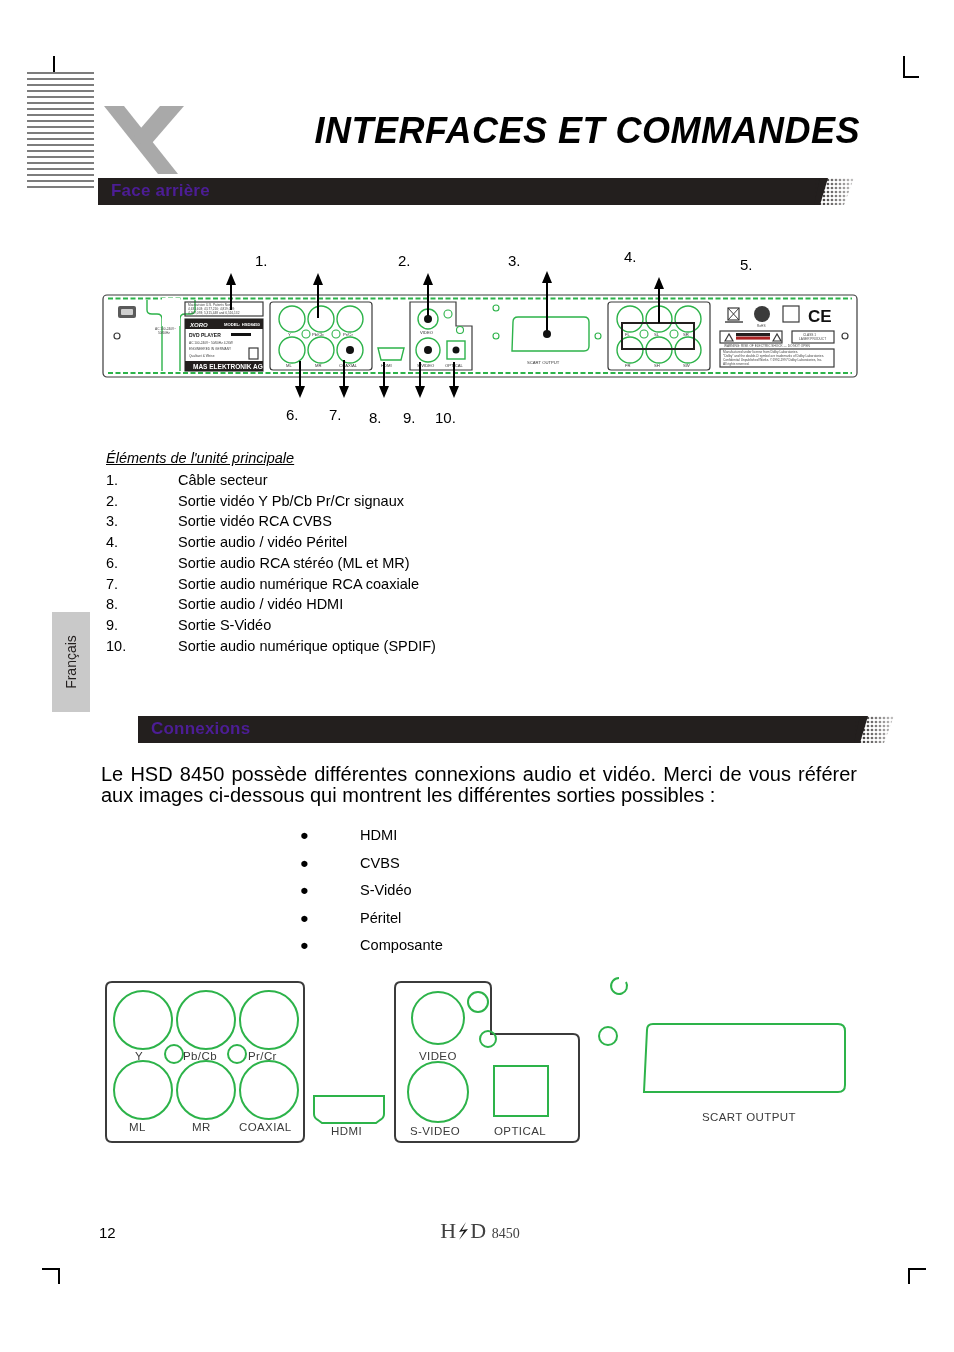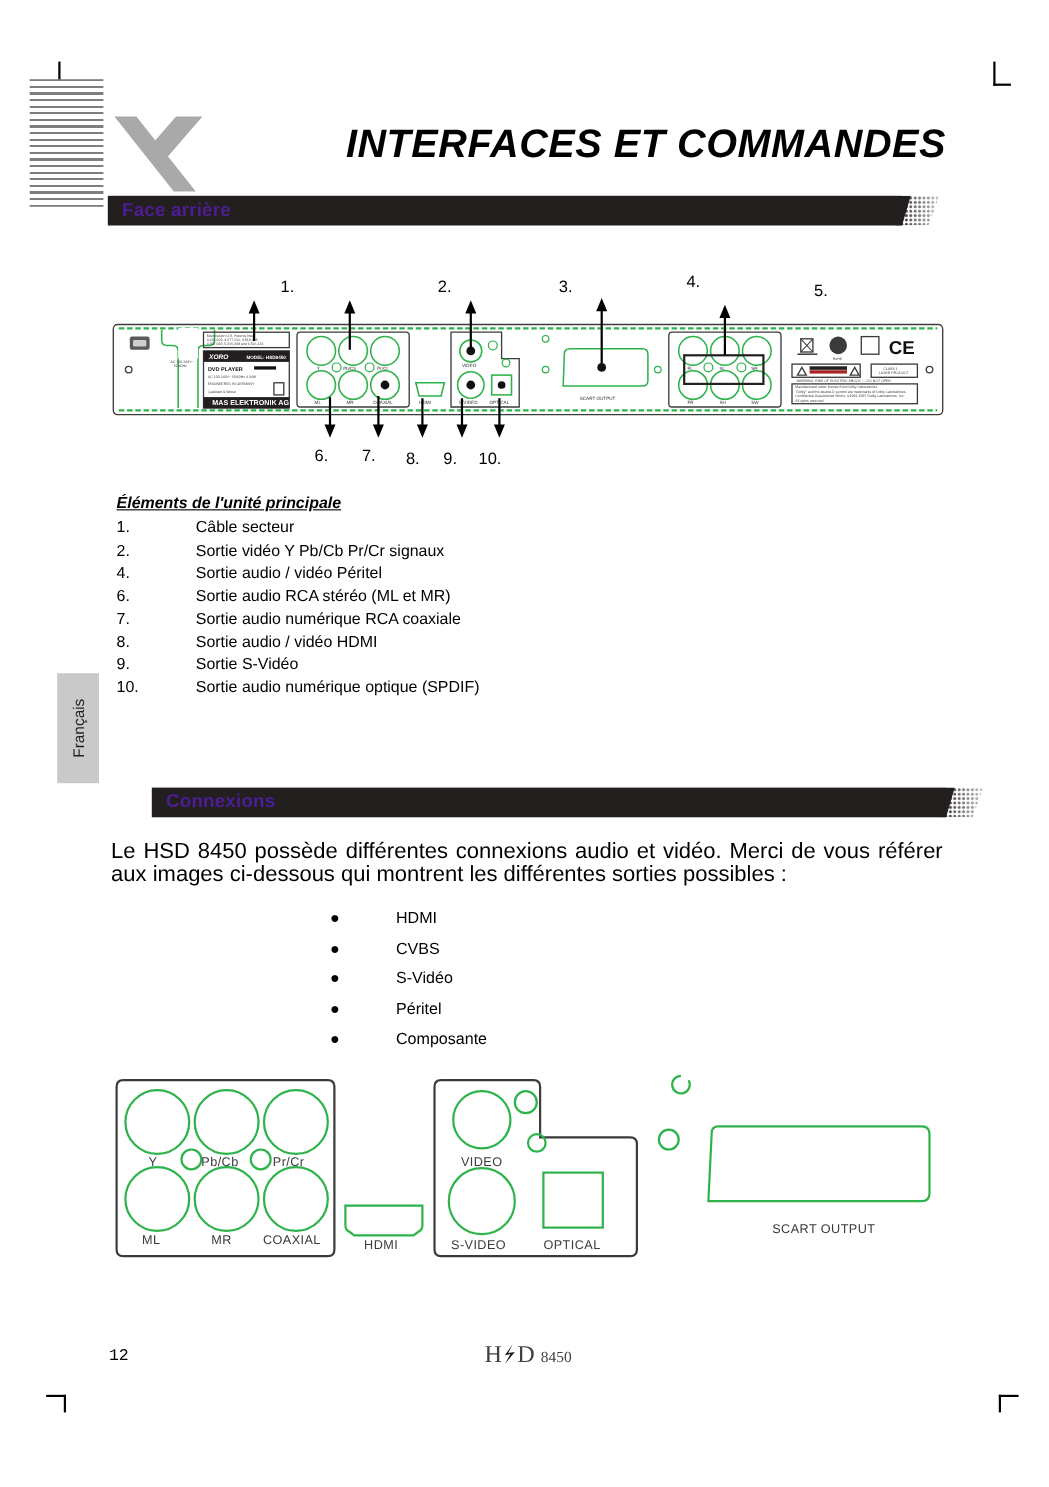--- a/index.html
+++ b/index.html
@@ -107,21 +107,21 @@
     font-size: 15px;
     font-family: "Liberation Sans", sans-serif;
     color: #000;
   }
 
   
   .parts-heading {
     position: absolute;
     left: 106px; top: 450px;
     font-size: 14.5px;
-    font-weight: bold;
+    font-weight: normal;
     font-style: italic;
     text-decoration: underline;
   }
   .parts-list {
     position: absolute;
     left: 106px; top: 470px;
     width: 560px;
     font-size: 14.5px;
     line-height: 20.7px;
   }
@@ -171,21 +171,20 @@
   .bullets .bt { display: inline-block; }
 
   
   .conn-wrap { position: absolute; left: 98px; top: 968px; width: 770px; height: 200px; }
 
   
   .footer-page {
     position: absolute;
     left: 99px; top: 1224px;
     font-size: 15px;
-    font-family: Liberation Mono, monospace;
   }
   .footer-logo {
     position: absolute;
     left: 400px; top: 1218px;
     width: 160px;
     text-align: center;
     font-family: "Liberation Serif", serif;
     font-size: 22px;
     color: #404040;
     white-space: nowrap;
@@ -425,20 +424,21 @@
   <div class="callout" style="left:229px;top:166px;"><span>7.</span></div>
   <div class="callout" style="left:269px;top:169px;"><span>8.</span></div>
   <div class="callout" style="left:303px;top:169px;"><span>9.</span></div>
   <div class="callout" style="left:335px;top:169px;"><span>10.</span></div>
 </div>
 
 <div class="parts-heading">Éléments de l'unité principale</div>
 <div class="parts-list">
   <span class="row"><span class="num">1.</span><span class="txt">Câble secteur</span></span>
   <span class="row"><span class="num">2.</span><span class="txt">Sortie vidéo Y Pb/Cb Pr/Cr signaux</span></span>
+  <span class="row"><span class="num">3.</span><span class="txt">Sortie vidéo RCA CVBS</span></span>
   <span class="row"><span class="num">4.</span><span class="txt">Sortie audio / vidéo Péritel</span></span>
   <span class="row"><span class="num">6.</span><span class="txt">Sortie audio RCA stéréo (ML et MR)</span></span>
   <span class="row"><span class="num">7.</span><span class="txt">Sortie audio numérique RCA coaxiale</span></span>
   <span class="row"><span class="num">8.</span><span class="txt">Sortie audio / vidéo HDMI</span></span>
   <span class="row"><span class="num">9.</span><span class="txt">Sortie S-Vidéo</span></span>
   <span class="row"><span class="num">10.</span><span class="txt">Sortie audio numérique optique (SPDIF)</span></span>
 </div>
 
 <div class="lang-tab">
   <span>Français</span>

